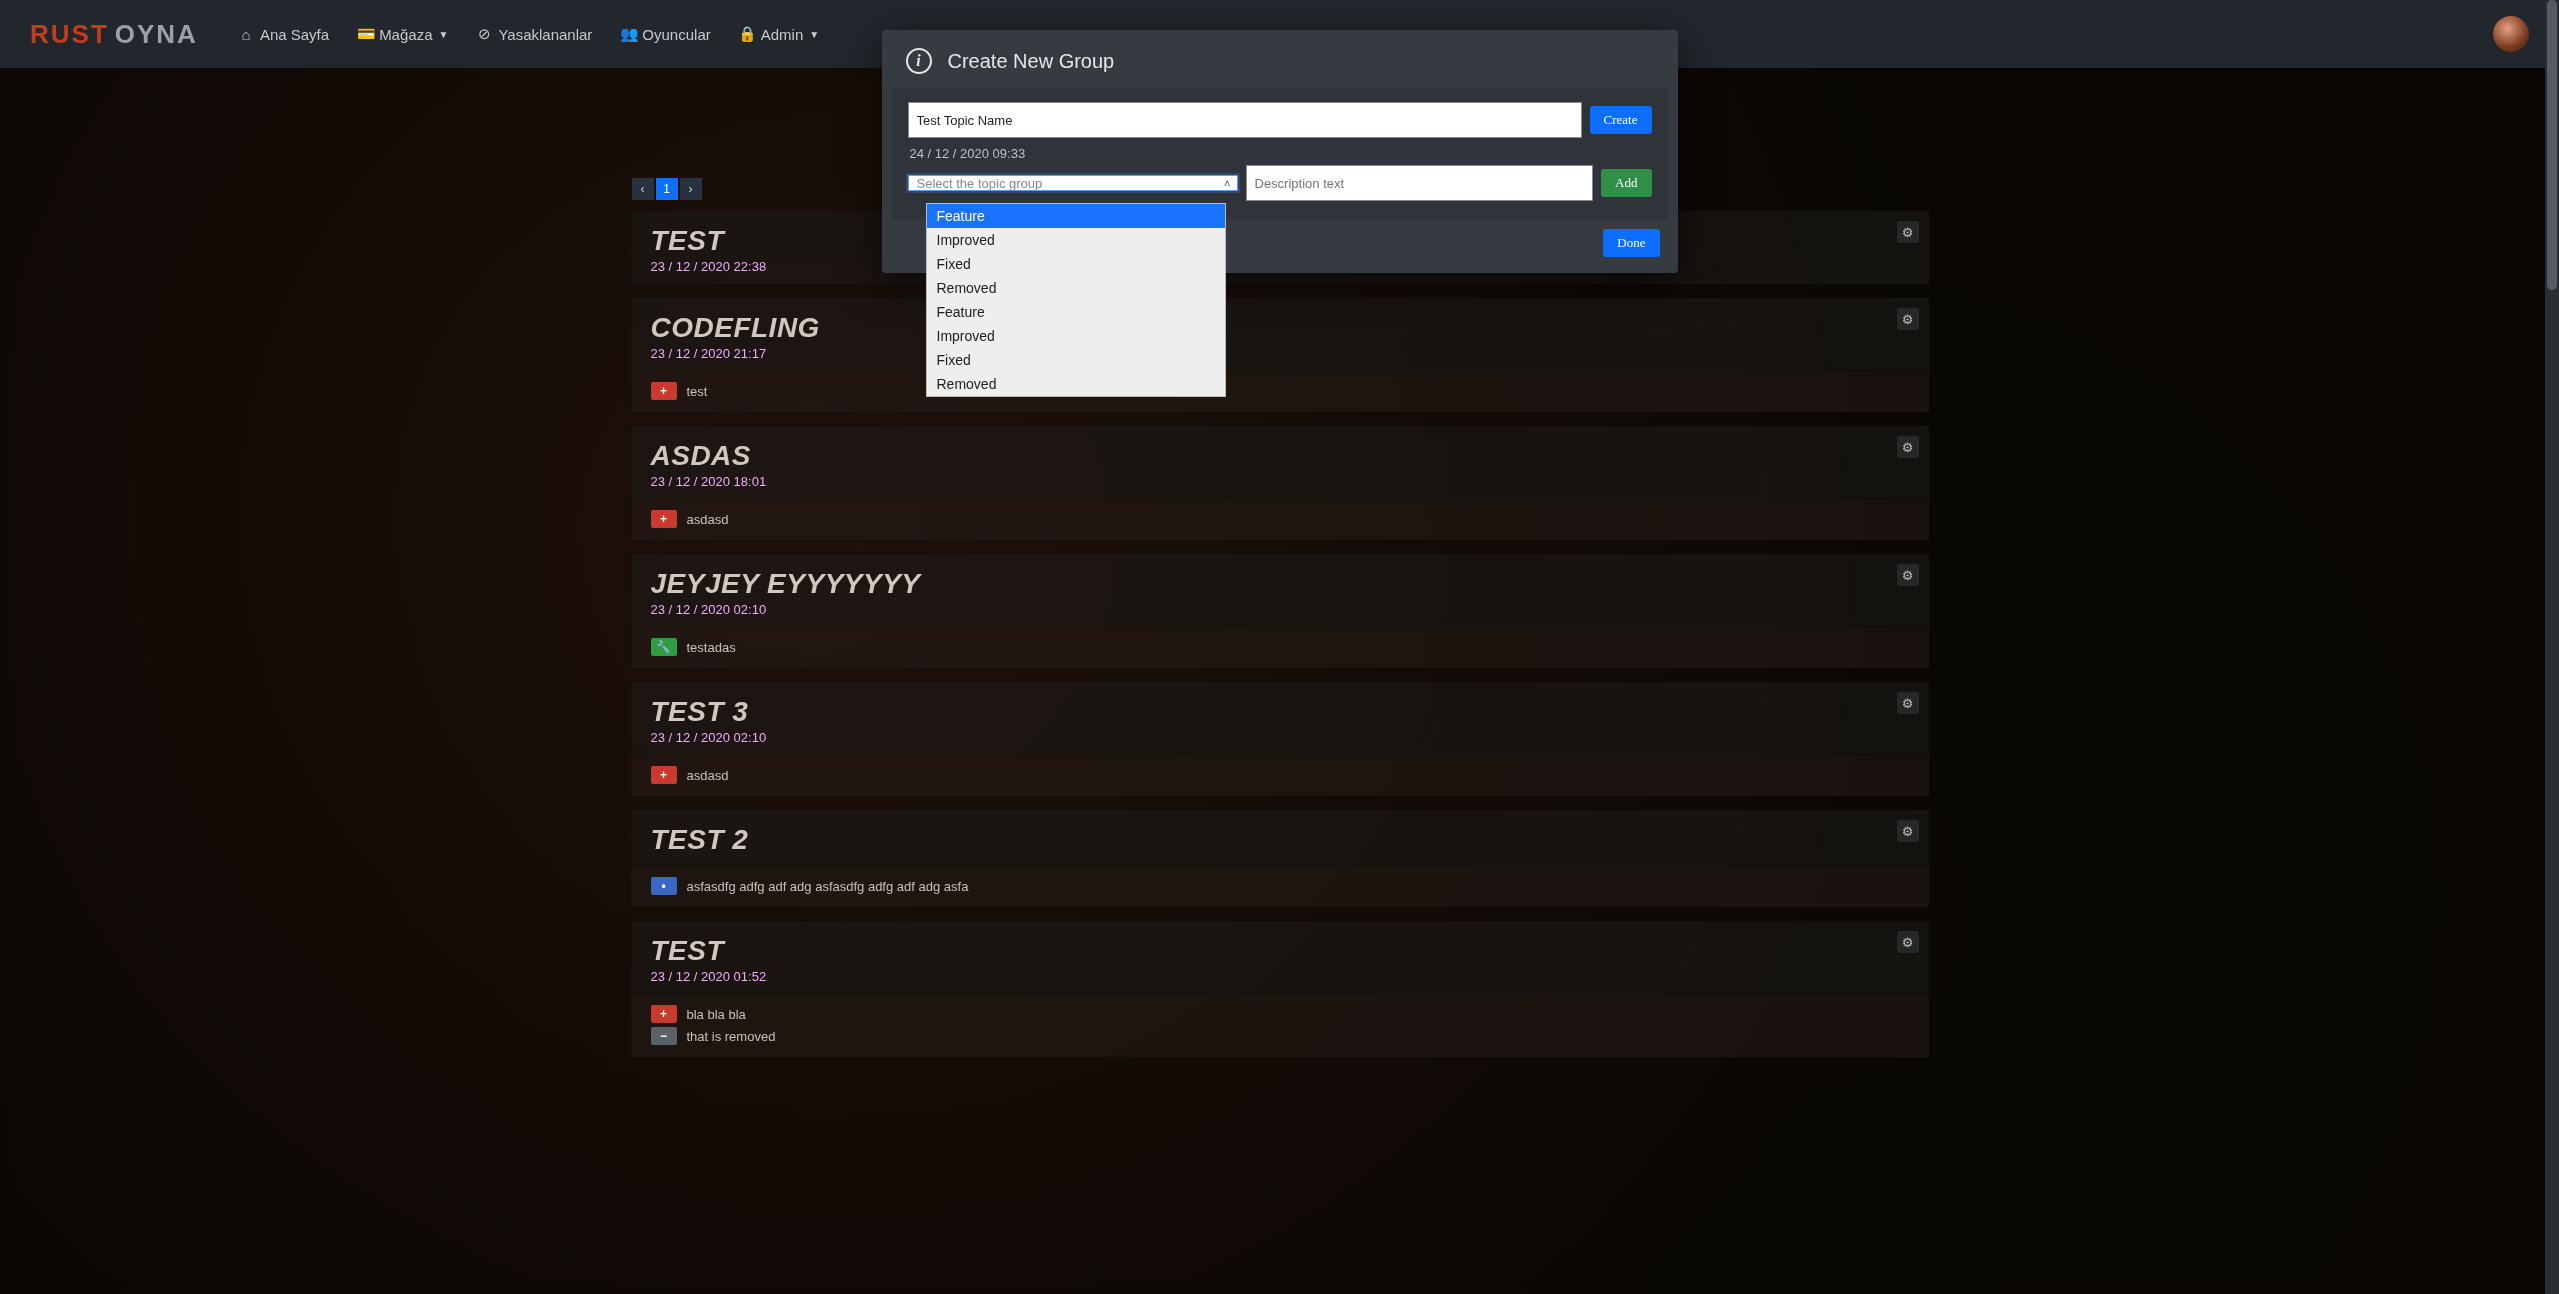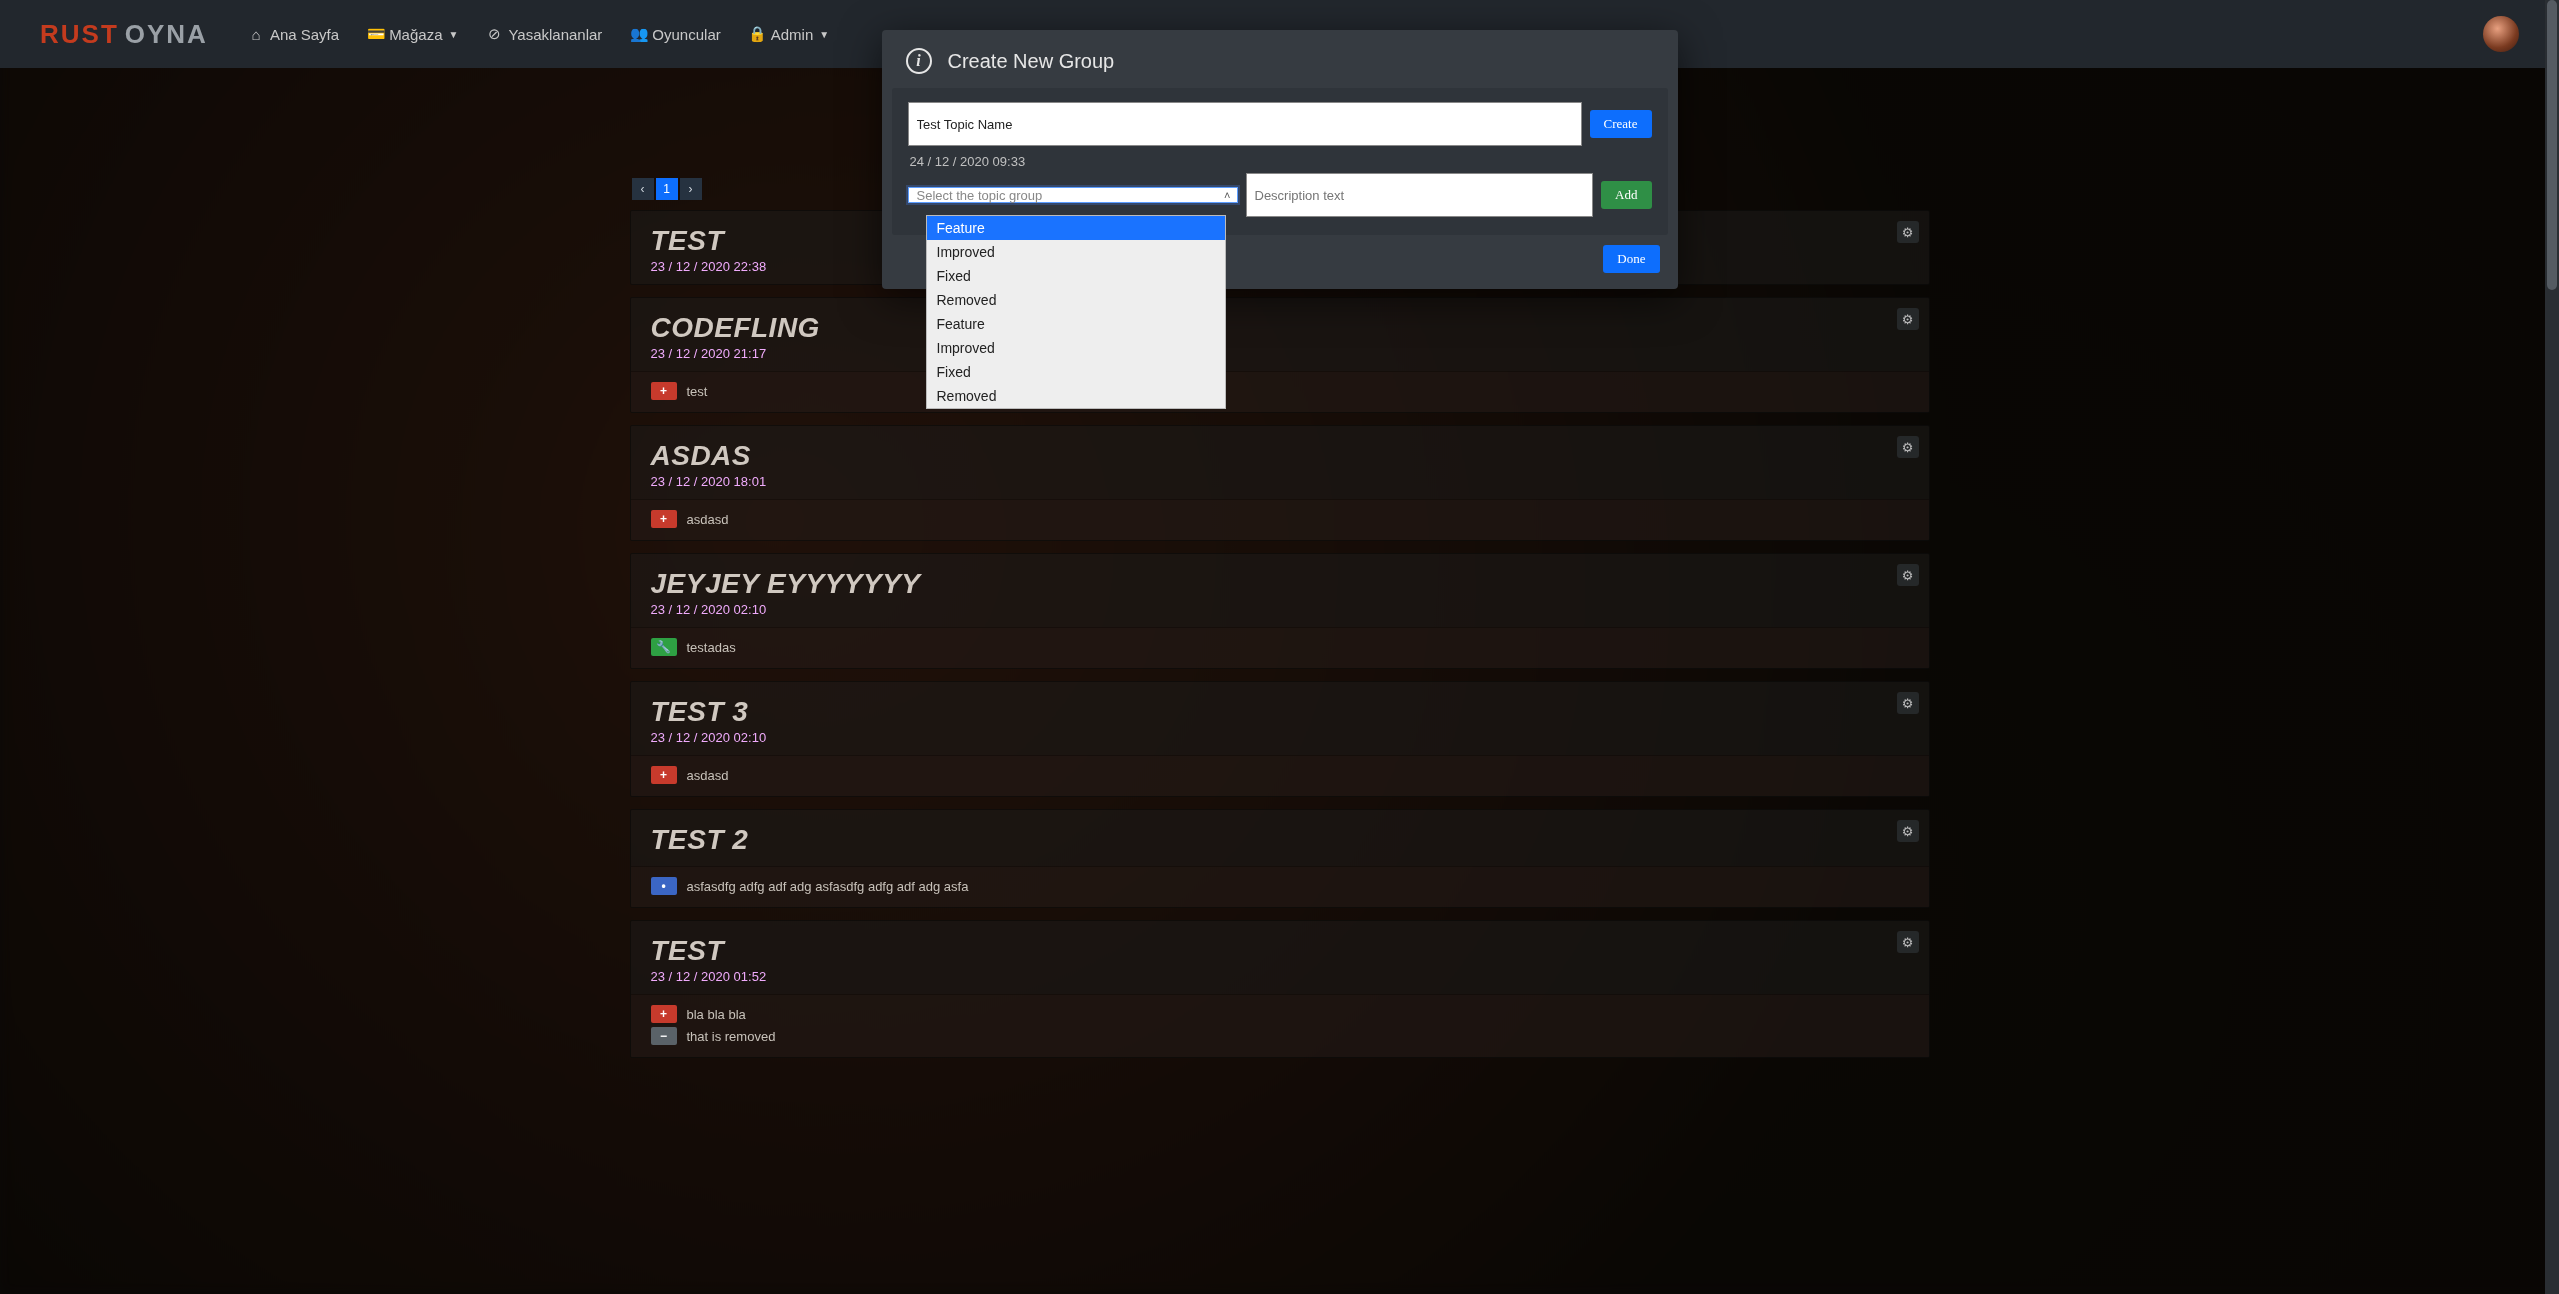--- a/index.html
+++ b/index.html
@@ -28,21 +28,21 @@
   }
 
   
   .navbar {
     position: relative;
     z-index: 5;
     height: 68px;
     background: #22272d;
     display: flex;
     align-items: center;
-    padding: 0 40px;
+    padding: 0 30px;
   }
   .logo {
     font-family: "Arial Black", sans-serif;
     font-size: 26px;
     font-weight: 900;
     letter-spacing: 2px;
     margin-right: 40px;
     display: flex;
   }
   .logo .red { color: #c43b1e; }
@@ -180,21 +180,21 @@
   .modal-title { font-size: 20px; font-weight: 400; }
   .modal-body {
     background: #2f343a;
     margin: 0 10px 10px 10px;
     padding: 14px 16px 18px 16px;
     border-radius: 3px;
   }
   .row { display: flex; align-items: center; gap: 8px; }
   .text-input {
     flex: 1;
-    height: 44px;
+    height: 36px;
     background: #fff;
     border: 1px solid #888;
     padding: 0 8px;
     font-size: 13px;
     color: #222;
     outline: none;
   }
   .btn {
     height: 28px;
     padding: 0 14px;

